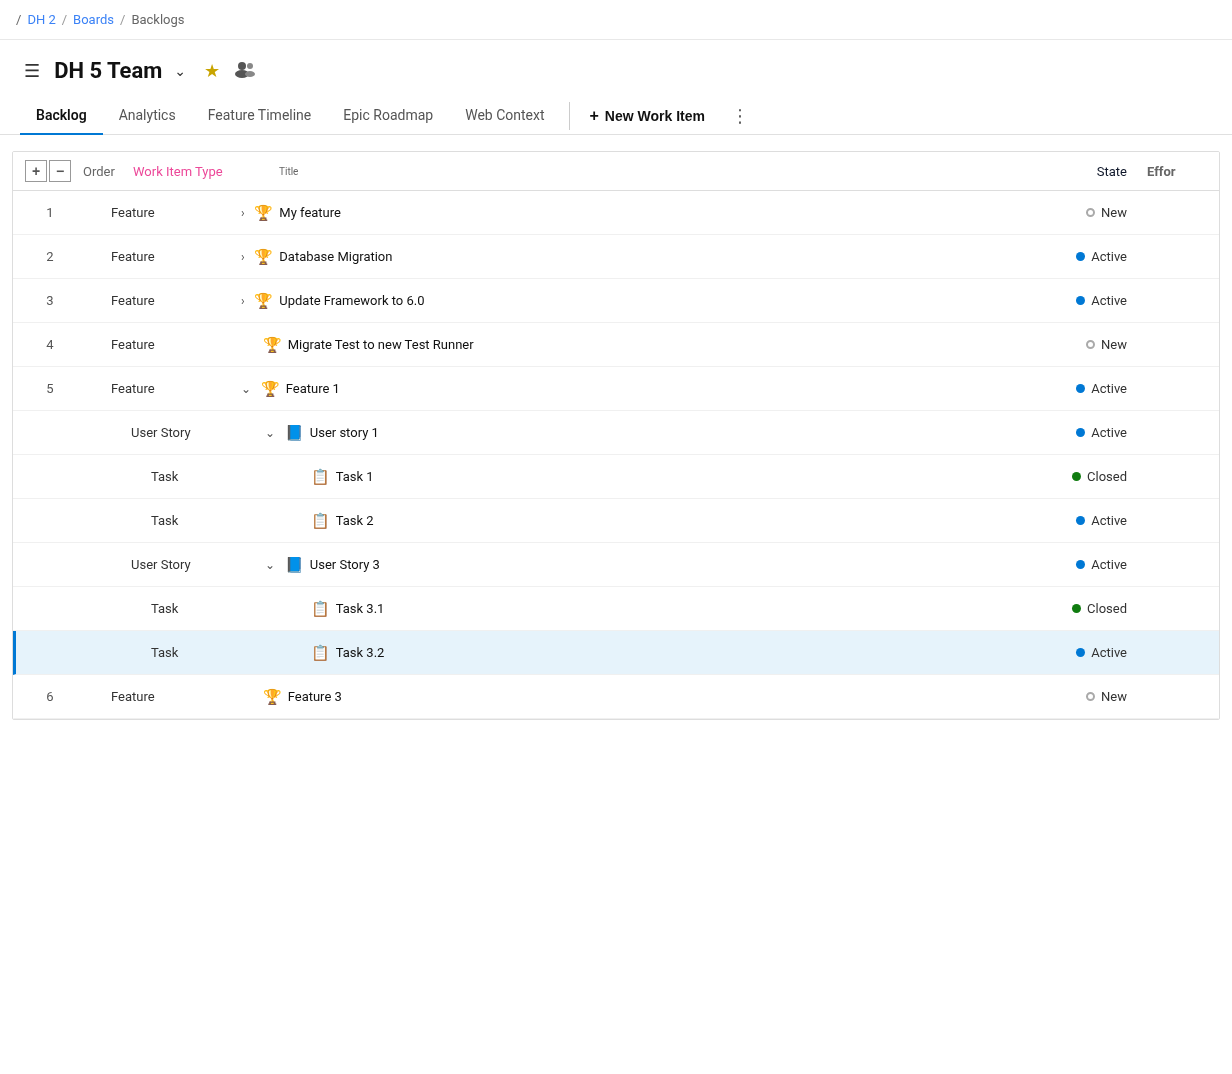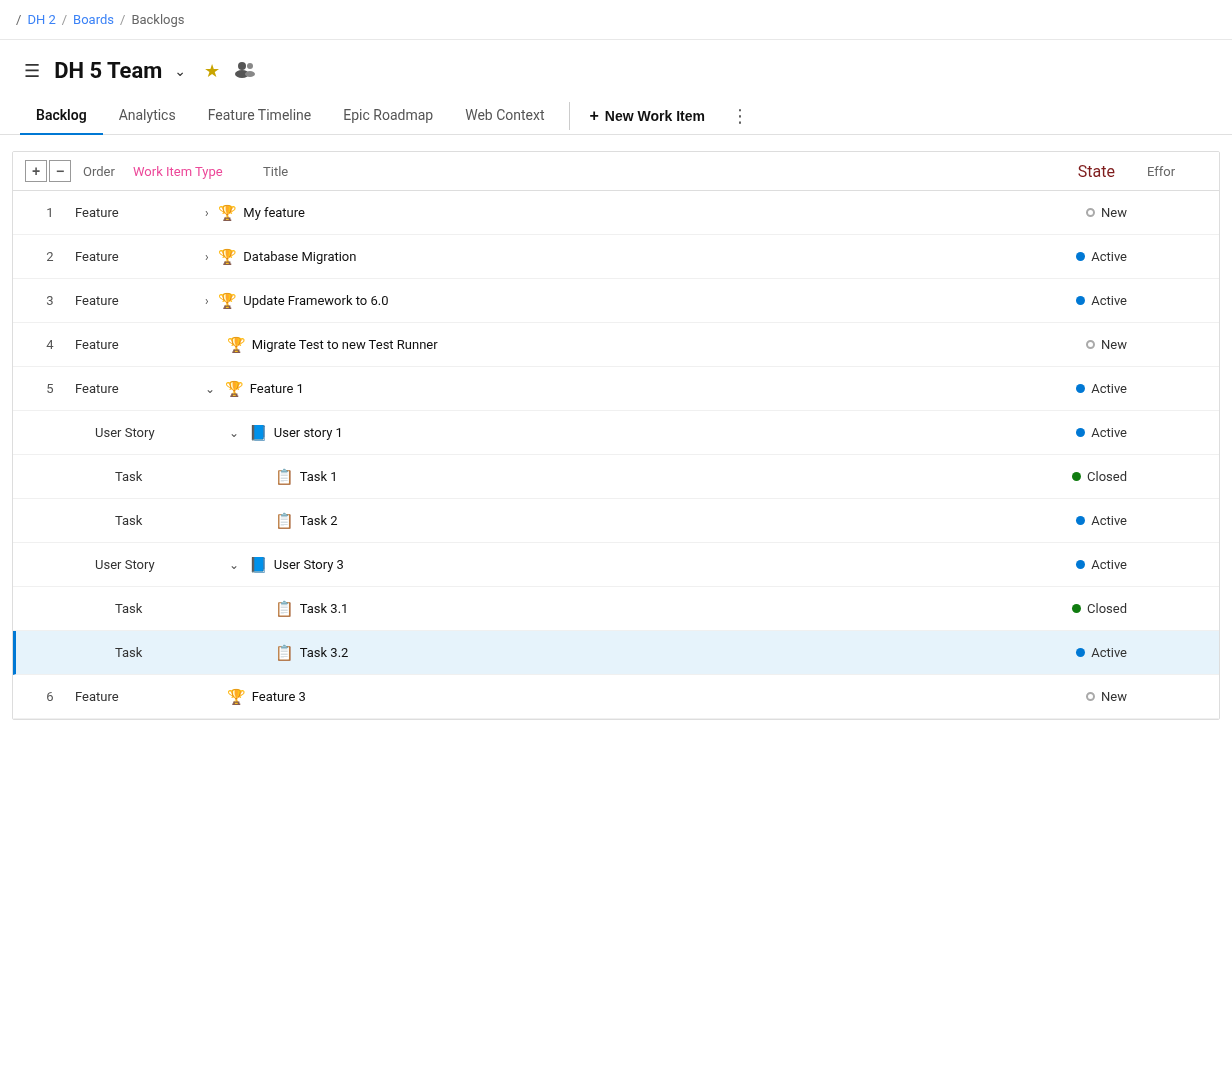--- a/index.html
+++ b/index.html
@@ -143,38 +143,38 @@
       cursor: pointer;
       display: flex;
       align-items: center;
       justify-content: center;
       font-size: 14px;
       font-weight: 700;
       color: #555;
     }
     .col-order { width: 50px; color: #666; font-size: 13px; }
     .col-type { width: 130px; color: #ec4899; font-size: 13px; }
-    .col-title { flex: 1; color: #666; font-size: 13px; }
-    .col-state { width: 140px; color: #7f1d1d; font-size: 16px; text-align: right; padding-right: 32px; }
-    .col-effort { width: 60px; color: #666; font-size: 13px; }
+    .col-title { flex: 1; color: #666; font-size: 10px; margin-left: 16px; }
+    .col-state { width: 140px; color: #0f172a; font-size: 13px; text-align: right; padding-right: 20px; }
+    .col-effort { width: 60px; color: #666; font-size: 13px; font-weight: bold; }
 
     
     .table-row {
       display: flex;
       align-items: center;
       padding: 0 12px;
       min-height: 44px;
       border-bottom: 1px solid #f0f0f0;
       background: #fff;
       cursor: pointer;
     }
     .table-row.selected { background: #e6f3fb; border-left: 3px solid #0078d4; padding-left: 9px; }
 
     .cell-order { width: 50px; text-align: center; color: #555; font-size: 13px; }
-    .cell-type { width: 130px; color: #333; font-size: 13px; }
+    .cell-type { width: 130px; color: #333; font-size: 13px; margin-left: 36px; }
     .cell-title {
       flex: 1;
       display: flex;
       align-items: center;
       gap: 6px;
       font-size: 13px;
       color: #111;
     }
     .cell-state {
       width: 140px;

